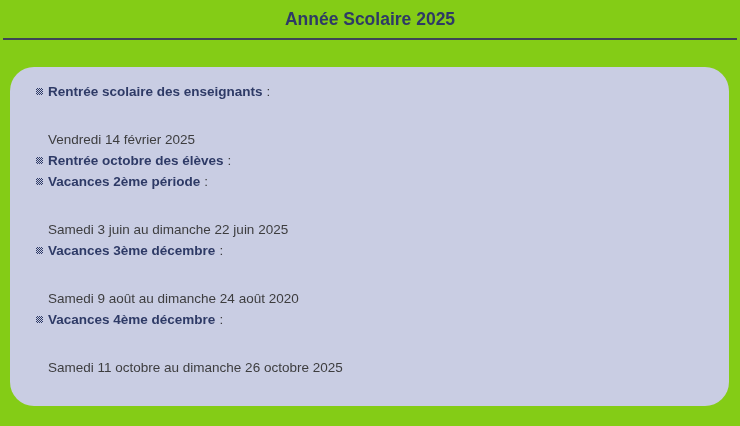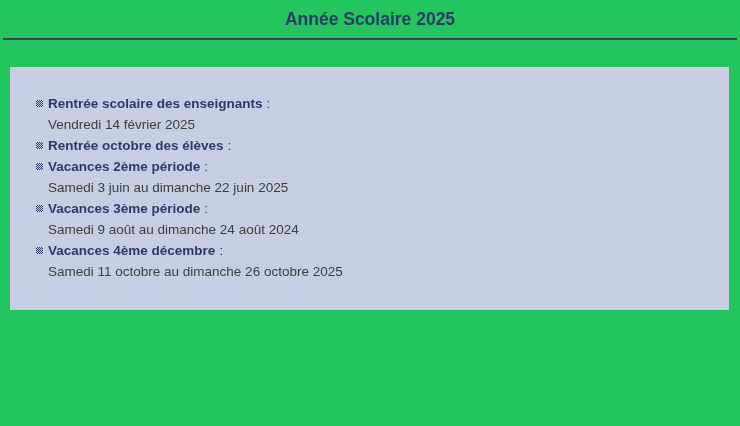--- a/index.html
+++ b/index.html
@@ -4,41 +4,42 @@
 <style>
   html, body {
     margin: 0;
     padding: 0;
     background: #ffffff;
     font-family: "Liberation Sans", sans-serif;
   }
   .page {
     width: 740px;
     height: 426px;
-    background: #22c55e;
+    background: #84cc16;
     overflow: hidden;
   }
   .page-title {
     margin: 9px 0 9px 0;
     text-align: center;
     font-size: 17.5px;
     line-height: 20px;
     font-weight: bold;
     color: #2e3a66;
   }
   .title-divider {
     border: none;
     height: 2px;
     background: #3d4456;
     margin: 0 3px;
   }
   .calendar-panel {
     background: #c9cde3;
     margin: 27px 11px 0 10px;
-    padding: 26px 18px 28px 26px;
+    padding: 14px 18px 28px 26px;
+    border-radius: 24px;
   }
   .calendar-list {
     list-style: none;
     margin: 0;
     padding: 0;
   }
   .calendar-item {
     position: relative;
     padding-left: 12px;
     font-size: 13.5px;
@@ -56,20 +57,21 @@
   .item-label {
     font-weight: bold;
     color: #2e3a66;
   }
   .item-colon {
     color: #3d3d3f;
     margin-left: 4px;
   }
   .item-date {
     color: #3d3d3f;
+    margin-top: 27px;
   }
 </style>
 </head>
 <body>
 
 <div class="page">
 
   <h1 class="page-title">Année Scolaire 2025</h1>
 
   <hr class="title-divider">
@@ -90,22 +92,22 @@
 
 
       <li class="calendar-item">
         <span class="bullet"></span>
         <span class="item-label">Vacances 2ème période</span><span class="item-colon">:</span>
         <div class="item-date">Samedi 3 juin au dimanche 22 juin 2025</div>
       </li>
 
       <li class="calendar-item">
         <span class="bullet"></span>
-        <span class="item-label">Vacances 3ème période</span><span class="item-colon">:</span>
-        <div class="item-date">Samedi 9 août au dimanche 24 août 2024</div>
+        <span class="item-label">Vacances 3ème décembre</span><span class="item-colon">:</span>
+        <div class="item-date">Samedi 9 août au dimanche 24 août 2020</div>
       </li>
 
       <li class="calendar-item">
         <span class="bullet"></span>
         <span class="item-label">Vacances 4ème décembre</span><span class="item-colon">:</span>
         <div class="item-date">Samedi 11 octobre au dimanche 26 octobre 2025</div>
       </li>
 
 
     </ul>

